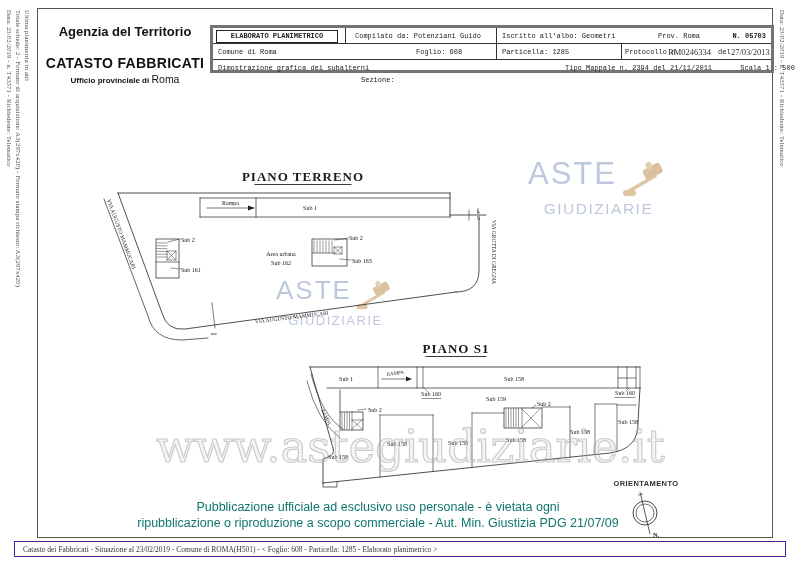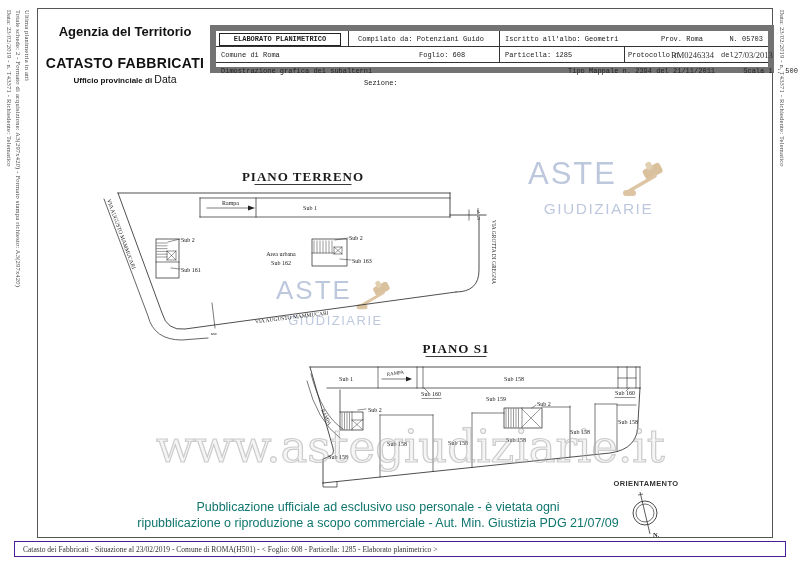--- a/index.html
+++ b/index.html
@@ -12,21 +12,21 @@
          letter-spacing:.2px;white-space:nowrap;}
   
   .frame{position:absolute;left:37px;top:8px;width:736px;height:530px;border:1px solid #555;box-sizing:border-box;}
   
   .agency{position:absolute;left:40px;top:24px;width:170px;text-align:center;color:#111;}
   .agency .l1{font-size:13px;font-weight:bold;}
   .agency .l2{font-size:14px;font-weight:bold;letter-spacing:.3px;margin-top:16px;}
   .agency .l3{font-size:8px;font-weight:bold;margin-top:2px;}
   .agency .l3 .val{font-size:10.5px;font-weight:normal;}
   
-  .htable{position:absolute;left:210px;top:25px;width:564px;height:48px;border:6px solid #737373;box-sizing:border-box;
+  .htable{position:absolute;left:210px;top:25px;width:564px;height:48px;border:3px solid #737373;box-sizing:border-box;
           font-family:"Liberation Mono","DejaVu Sans Mono",monospace;font-size:7px;color:#222;}
   .htable .hline{position:absolute;left:0;width:100%;height:0;border-top:1px solid #333;}
   .htable .vline{position:absolute;width:0;border-left:1px solid #333;}
   .htable .cell{position:absolute;white-space:nowrap;}
   .elabox{position:absolute;left:3px;top:2px;width:120px;height:11px;border:1.4px solid #222;
           font-weight:bold;text-align:center;line-height:11px;font-size:7px;}
   .stamp{font-family:"Liberation Serif",serif;font-size:8.5px;color:#333;}
   
   .brand{position:absolute;color:#b3bfd8;opacity:.85;text-align:center;}
   .brand .row{display:flex;align-items:flex-start;}
@@ -61,35 +61,35 @@
     <span class="vtext">Data: 23/02/2019 - n. T43371 - Richiedente: Telematico</span>
   </div>
 
   <div class="frame"></div>
 
   <div class="agency">
     <div class="l1">Agenzia del Territorio</div>
     <div class="l2">CATASTO FABBRICATI</div>
     <div class="l3">
       <span>Ufficio provinciale di</span>
-      <span class="val">Data</span>
+      <span class="val">Roma</span>
     </div>
   </div>
 
   <div class="htable">
     <div class="hline" style="top:15px;"></div>
     <div class="hline" style="top:31px;"></div>
     <div class="vline" style="left:132px;top:0;height:15px;"></div>
     <div class="vline" style="left:283px;top:0;height:31px;"></div>
     <div class="vline" style="left:408px;top:15px;height:16px;"></div>
     <div class="elabox">ELABORATO PLANIMETRICO</div>
     <div class="cell" style="left:142px;top:4px;">Compilato da: Potenziani Guido</div>
     <div class="cell" style="left:289px;top:4px;">Iscritto all'albo: Geometri</div>
     <div class="cell" style="left:445px;top:4px;">Prov. Roma</div>
-    <div class="cell" style="right:5px;top:4px;font-weight:normal;">N. 05703</div>
+    <div class="cell" style="right:5px;top:4px;font-weight:bold;">N. 05703</div>
     <div class="cell" style="left:5px;top:20px;">Comune di Roma</div>
     <div class="cell" style="left:148px;top:20px;margin-top:28px;">Sezione:</div>
     <div class="cell" style="left:203px;top:20px;">Foglio: 608</div>
     <div class="cell" style="left:289px;top:20px;">Particella: 1285</div>
     <div class="cell" style="left:412px;top:20px;">Protocollo n.</div>
     <div class="cell stamp" style="left:455px;top:19px;">RM0246334</div>
     <div class="cell" style="left:505px;top:20px;">del</div>
     <div class="cell stamp" style="left:518px;top:19px;">27/03/2013</div>
     <div class="cell" style="left:5px;top:36px;">Dimostrazione grafica dei subalterni</div>
     <div class="cell" style="left:352px;top:36px;">

